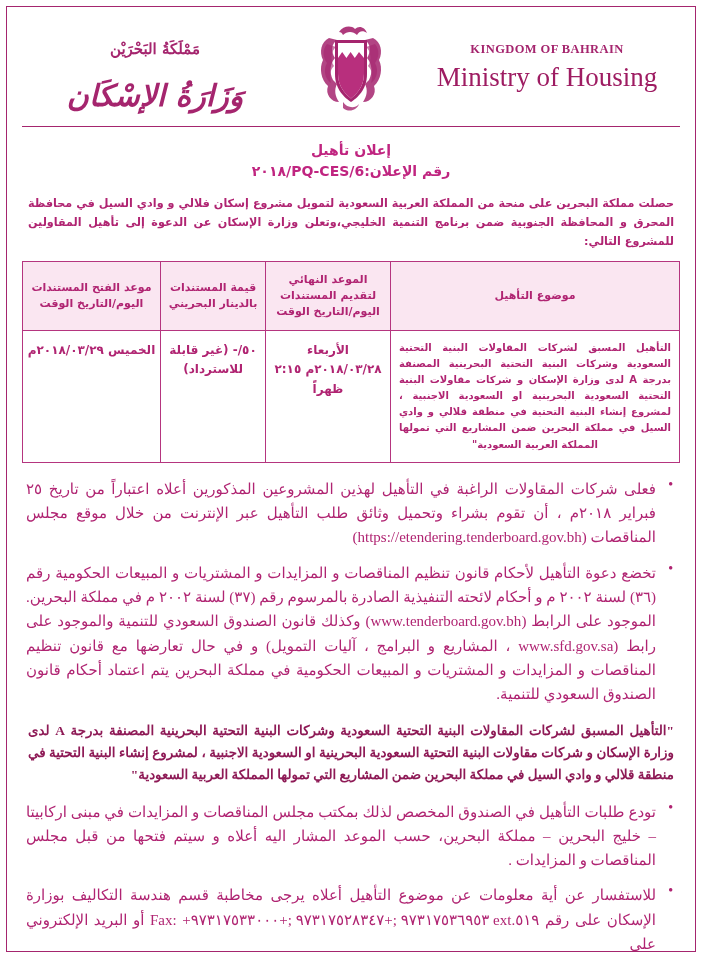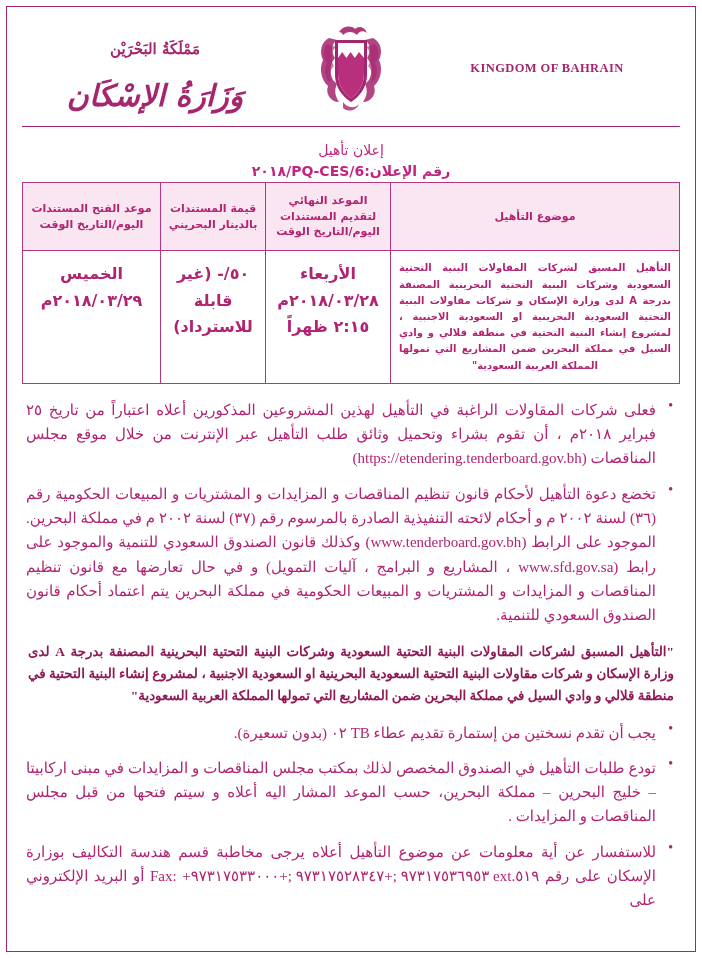--- a/index.html
+++ b/index.html
@@ -98,21 +98,21 @@
   
   .title-block {
     text-align: center;
     color: #c02580;
     margin-top: 14px;
     direction: rtl;
   }
   .title-block .t1 {
     font-family: "DejaVu Sans", sans-serif;
     font-size: 14px;
-    font-weight: normal;
+    font-weight: bold;
     line-height: 1.4;
   }
   .title-block .t2 {
     font-family: "DejaVu Sans", sans-serif;
     font-size: 14px;
     font-weight: bold;
     line-height: 1.5;
   }
 
   
@@ -146,21 +146,21 @@
     font-family: "DejaVu Sans", sans-serif;
     font-weight: bold;
     font-size: 11px;
     line-height: 1.45;
     padding: 10px 4px;
   }
   table.pq tbody td {
     background: #ffffff;
     font-family: "DejaVu Sans", sans-serif;
     font-weight: bold;
-    font-size: 16px;
+    font-size: 12px;
     line-height: 1.65;
     padding: 10px 2px;
     vertical-align: top;
   }
   table.pq td.subject {
     text-align: justify;
     text-align-last: center;
     font-size: 10px;
     line-height: 1.62;
     padding: 9px 8px;
@@ -253,29 +253,31 @@
 
             <path d="M23 21 L49 21 L49 52 C49 66 40 73 36 76.5 C32 73 23 66 23 52 Z" fill="#ffffff"></path>
 
             <path d="M23 36 L27.2 30 L31.4 36 L35.6 30 L39.8 36 L44 30 L49 36 L49 52 C49 66 40 73 36 76.5 C32 73 23 66 23 52 Z" fill="#b82f7d"></path>
           </g>
         </svg>
       </div>
 
       <div class="logo-en">
         <div class="en-top">KINGDOM OF BAHRAIN</div>
+        <div class="en-main">Ministry of Housing</div>
       </div>
 
     </div>
 
     <div class="title-block">
       <div class="t1">إعلان تأهيل</div>
       <div class="t2">رقم الإعلان:PQ-CES/6/٢٠١٨</div>
     </div>
 
+    <div class="intro">حصلت مملكة البحرين على منحة من المملكة العربية السعودية لتمويل مشروع إسكان فلالي و وادي السيل في محافظة المحرق و المحافظة الجنوبية ضمن برنامج التنمية الخليجي،وتعلن  وزارة الإسكان عن الدعوة إلى تأهيل المقاولين للمشروع التالي:</div>
 
     <table class="pq">
       <colgroup>
         <col class="c-subject">
           <col class="c-deadline">
           <col class="c-price">
           <col class="c-open">
       </colgroup>
       <thead>
         <tr>
@@ -302,23 +304,20 @@
       </li>
       <li>
         <span>تخضع دعوة التأهيل لأحكام قانون تنظيم المناقصات و المزايدات و المشتريات و المبيعات الحكومية رقم (٣٦) لسنة ٢٠٠٢ م و أحكام لائحته التنفيذية الصادرة بالمرسوم رقم (٣٧) لسنة ٢٠٠٢ م في مملكة البحرين. الموجود على الرابط (www.tenderboard.gov.bh) وكذلك قانون الصندوق السعودي للتنمية والموجود على رابط (www.sfd.gov.sa ، المشاريع و البرامج ، آليات التمويل) و في حال تعارضها مع قانون تنظيم المناقصات و المزايدات و المشتريات و المبيعات الحكومية في مملكة البحرين يتم اعتماد أحكام قانون الصندوق السعودي للتنمية.</span>
       </li>
     </ul>
 
     <div class="quote-block">"التأهيل المسبق لشركات المقاولات البنية التحتية السعودية وشركات البنية التحتية البحرينية المصنفة بدرجة A لدى وزارة الإسكان و شركات مقاولات البنية التحتية السعودية البحرينية او السعودية الاجنبية ، لمشروع إنشاء البنية التحتية في منطقة قلالي و وادي السيل في مملكة البحرين ضمن المشاريع التي تمولها المملكة العربية السعودية"</div>
 
     <ul class="notes">
       <li>
-        <span>يجب أن تقدم نسختين من إستمارة تقديم عطاء TB ٠٢ (بدون تسعيرة).</span>
-      </li>
-      <li>
         <span>تودع طلبات التأهيل في الصندوق المخصص لذلك بمكتب مجلس المناقصات و المزايدات  في مبنى اركابيتا – خليج البحرين – مملكة البحرين، حسب الموعد المشار اليه أعلاه و سيتم فتحها من قبل مجلس المناقصات و المزايدات .</span>
       </li>
       <li>
         <span>للاستفسار عن أية معلومات عن موضوع التأهيل أعلاه يرجى مخاطبة قسم هندسة التكاليف بوزارة الإسكان على</span>
         <span>رقم</span>
         <span class="ltr">+٩٧٣١٧٥٣٦٩٥٣ ;+٩٧٣١٧٥٢٨٣٤٧ ;+٩٧٣١٧٥٣٣٠٠٠ ext.٥١٩</span>
         <span class="ltr">Fax:</span>
         <span>أو البريد الإلكتروني على</span>
         
       </li>

